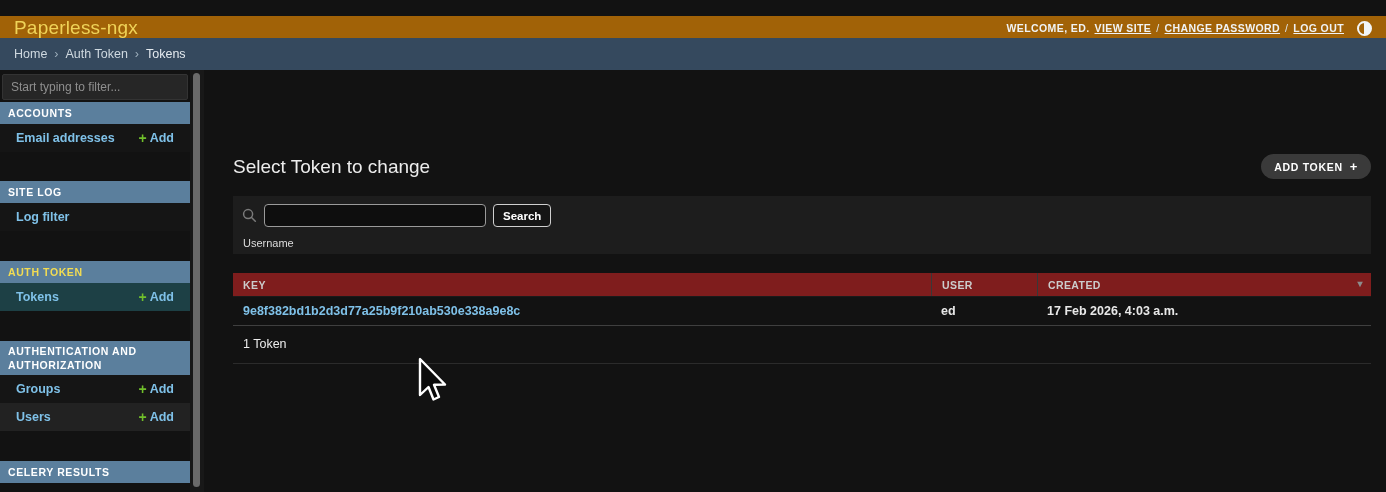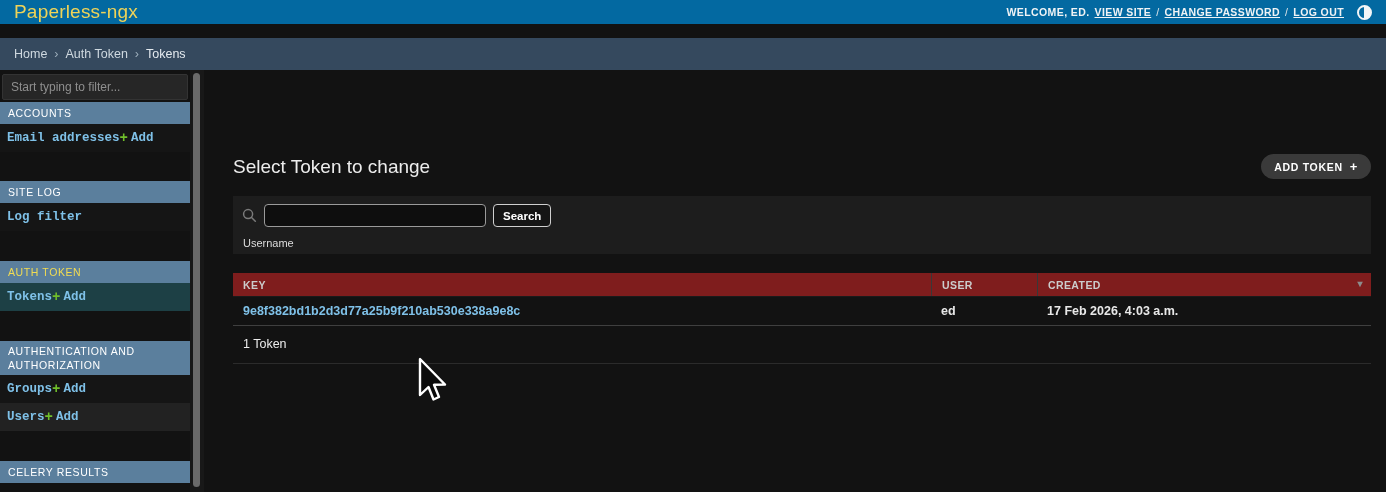--- a/index.html
+++ b/index.html
@@ -7,22 +7,22 @@
   body {
     position:relative; overflow:hidden;
     background:#121212;
     font-family:"Liberation Sans", sans-serif;
     color:#e8e8e8;
   }
   a { text-decoration:none; cursor:pointer; }
 
   
   .topbar {
-    position:absolute; top:0; left:0; width:1386px; height:24px;
-    background:#0369a1; display:flex; align-items:center; justify-content:space-between;
+    position:absolute; top:16px; left:0; width:1386px; height:24px;
+    background:#a16207; display:flex; align-items:center; justify-content:space-between;
     padding:0 14px;
   }
   .brand { color:#efd358; font-size:19px; font-weight:400; letter-spacing:.2px; }
   .usertools { display:flex; align-items:center; gap:5px; font-size:10.5px; font-weight:700; letter-spacing:.4px; color:#f0f3f5; }
   .usertools a { color:#f0f3f5; text-decoration:underline; }
   .usertools .sep { color:#dfe6ea; font-weight:400; }
   .theme-toggle {
     display:inline-block; width:15px; height:15px; margin-left:8px;
     border:2px solid #f2f5f7; border-radius:50%;
     background:linear-gradient(90deg, rgba(0,0,0,0) 50%, #f2f5f7 50%);
@@ -48,27 +48,27 @@
   }
   .filter-input::placeholder { color:#8f8f8f; }
   .nav-section { position:absolute; left:0; width:190px; }
   .sec-accounts { top:32px; }
   .sec-auditlog { top:111px; }
   .sec-authtoken { top:191px; }
   .sec-authnz { top:271px; }
   .sec-celery { top:391px; }
   .nav-sec-title {
     display:flex; align-items:center; min-height:22px;
-    background:#5b7f9d; color:#ffffff; font-size:10.5px; font-weight:400;
+    background:#5b7f9d; color:#ffffff; font-size:10.5px; font-weight:700;
     letter-spacing:.6px; padding:3px 8px; line-height:1.35;
   }
   .nav-sec-title.current-app { color:#f2dc52; }
   .nav-item {
-    display:flex; align-items:center; justify-content:flex-start;
-    height:28px; padding:0 7px; background:#151515;font-family:Liberation Mono, monospace;
+    display:flex; align-items:center; justify-content:space-between;
+    height:28px; padding:0 16px; background:#151515;
   }
   .nav-item.alt { background:#222222; }
   .nav-item.selected { background:#1d4045; }
   .nav-label { color:#7fc1e8; font-size:12.5px; font-weight:700; }
   .addlink { display:flex; align-items:center; gap:3px; font-size:12.5px; font-weight:700; }
   .addlink .plus { color:#70bf2b; font-size:14px; font-weight:700; }
   .addlink .add-word { color:#7fc1e8; }
 
   
   .side-scroll { position:absolute; top:70px; left:190px; width:14px; height:422px; background:#181818; }

